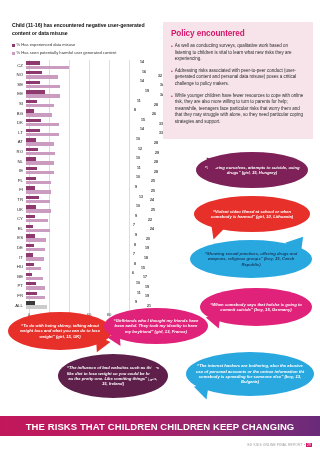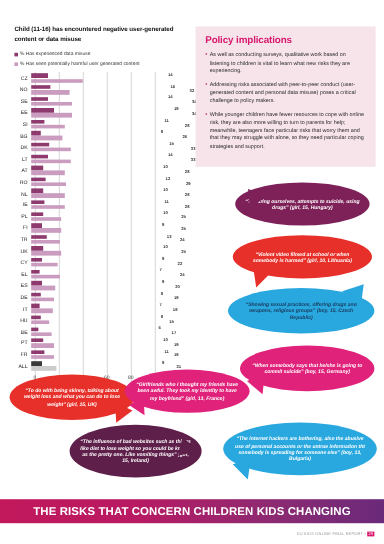--- a/index.html
+++ b/index.html
@@ -457,21 +457,21 @@
             <span class="tick" style="left: 40%;">40</span>
             <span class="tick" style="left: 60%;">60</span>
             <span class="tick" style="left: 80%;">80</span>
             <span class="tick" style="left: 100%;">100</span>
           </div>
       </div>
     </div>
   </div>
 
   <div id="policy">
-    <div class="policy-title">Policy implications</div>
+    <div class="policy-title">Policy encountered</div>
     <div id="policy-items">
         <div class="policy-item">
           <span class="policy-bullet">•</span>
           <span class="policy-text">As well as conducting surveys, qualitative work based on listening to children is vital to learn what new risks they are experiencing.</span>
         </div>
         <div class="policy-item">
           <span class="policy-bullet">•</span>
           <span class="policy-text">Addressing risks associated with peer-to-peer conduct (user-generated content and personal data misuse) poses a critical challenge to policy makers.</span>
         </div>
         <div class="policy-item">
@@ -515,19 +515,19 @@
     <span class="tail"></span>
     <span class="bubble-text">“The influence of bad websites such as things like diet to lose weight so you could be known as the pretty one. Like vomiting things” (girl, 15, Ireland)</span>
   </div>
 
   <div class="bubble b-blue2" id="bubble-bulgaria">
     <span class="tail"></span>
     <span class="bubble-text">“The internet hackers are bothering, also the abusive use of personal accounts or the untrue information tht somebody is spreading for someone else” (boy, 13, Bulgaria)</span>
   </div>
 
   <div id="footer">
-    <span class="footer-title">THE RISKS THAT CONCERN CHILDREN KIDS CHANGING</span>
+    <span class="footer-title">THE RISKS THAT CHILDREN CHILDREN KEEP CHANGING</span>
   </div>
   <div id="footer-note">
     <span>EU KIDS ONLINE FINAL REPORT • </span><span class="pg">29</span>
   </div>
 
 </div>
 
 </body></html>

